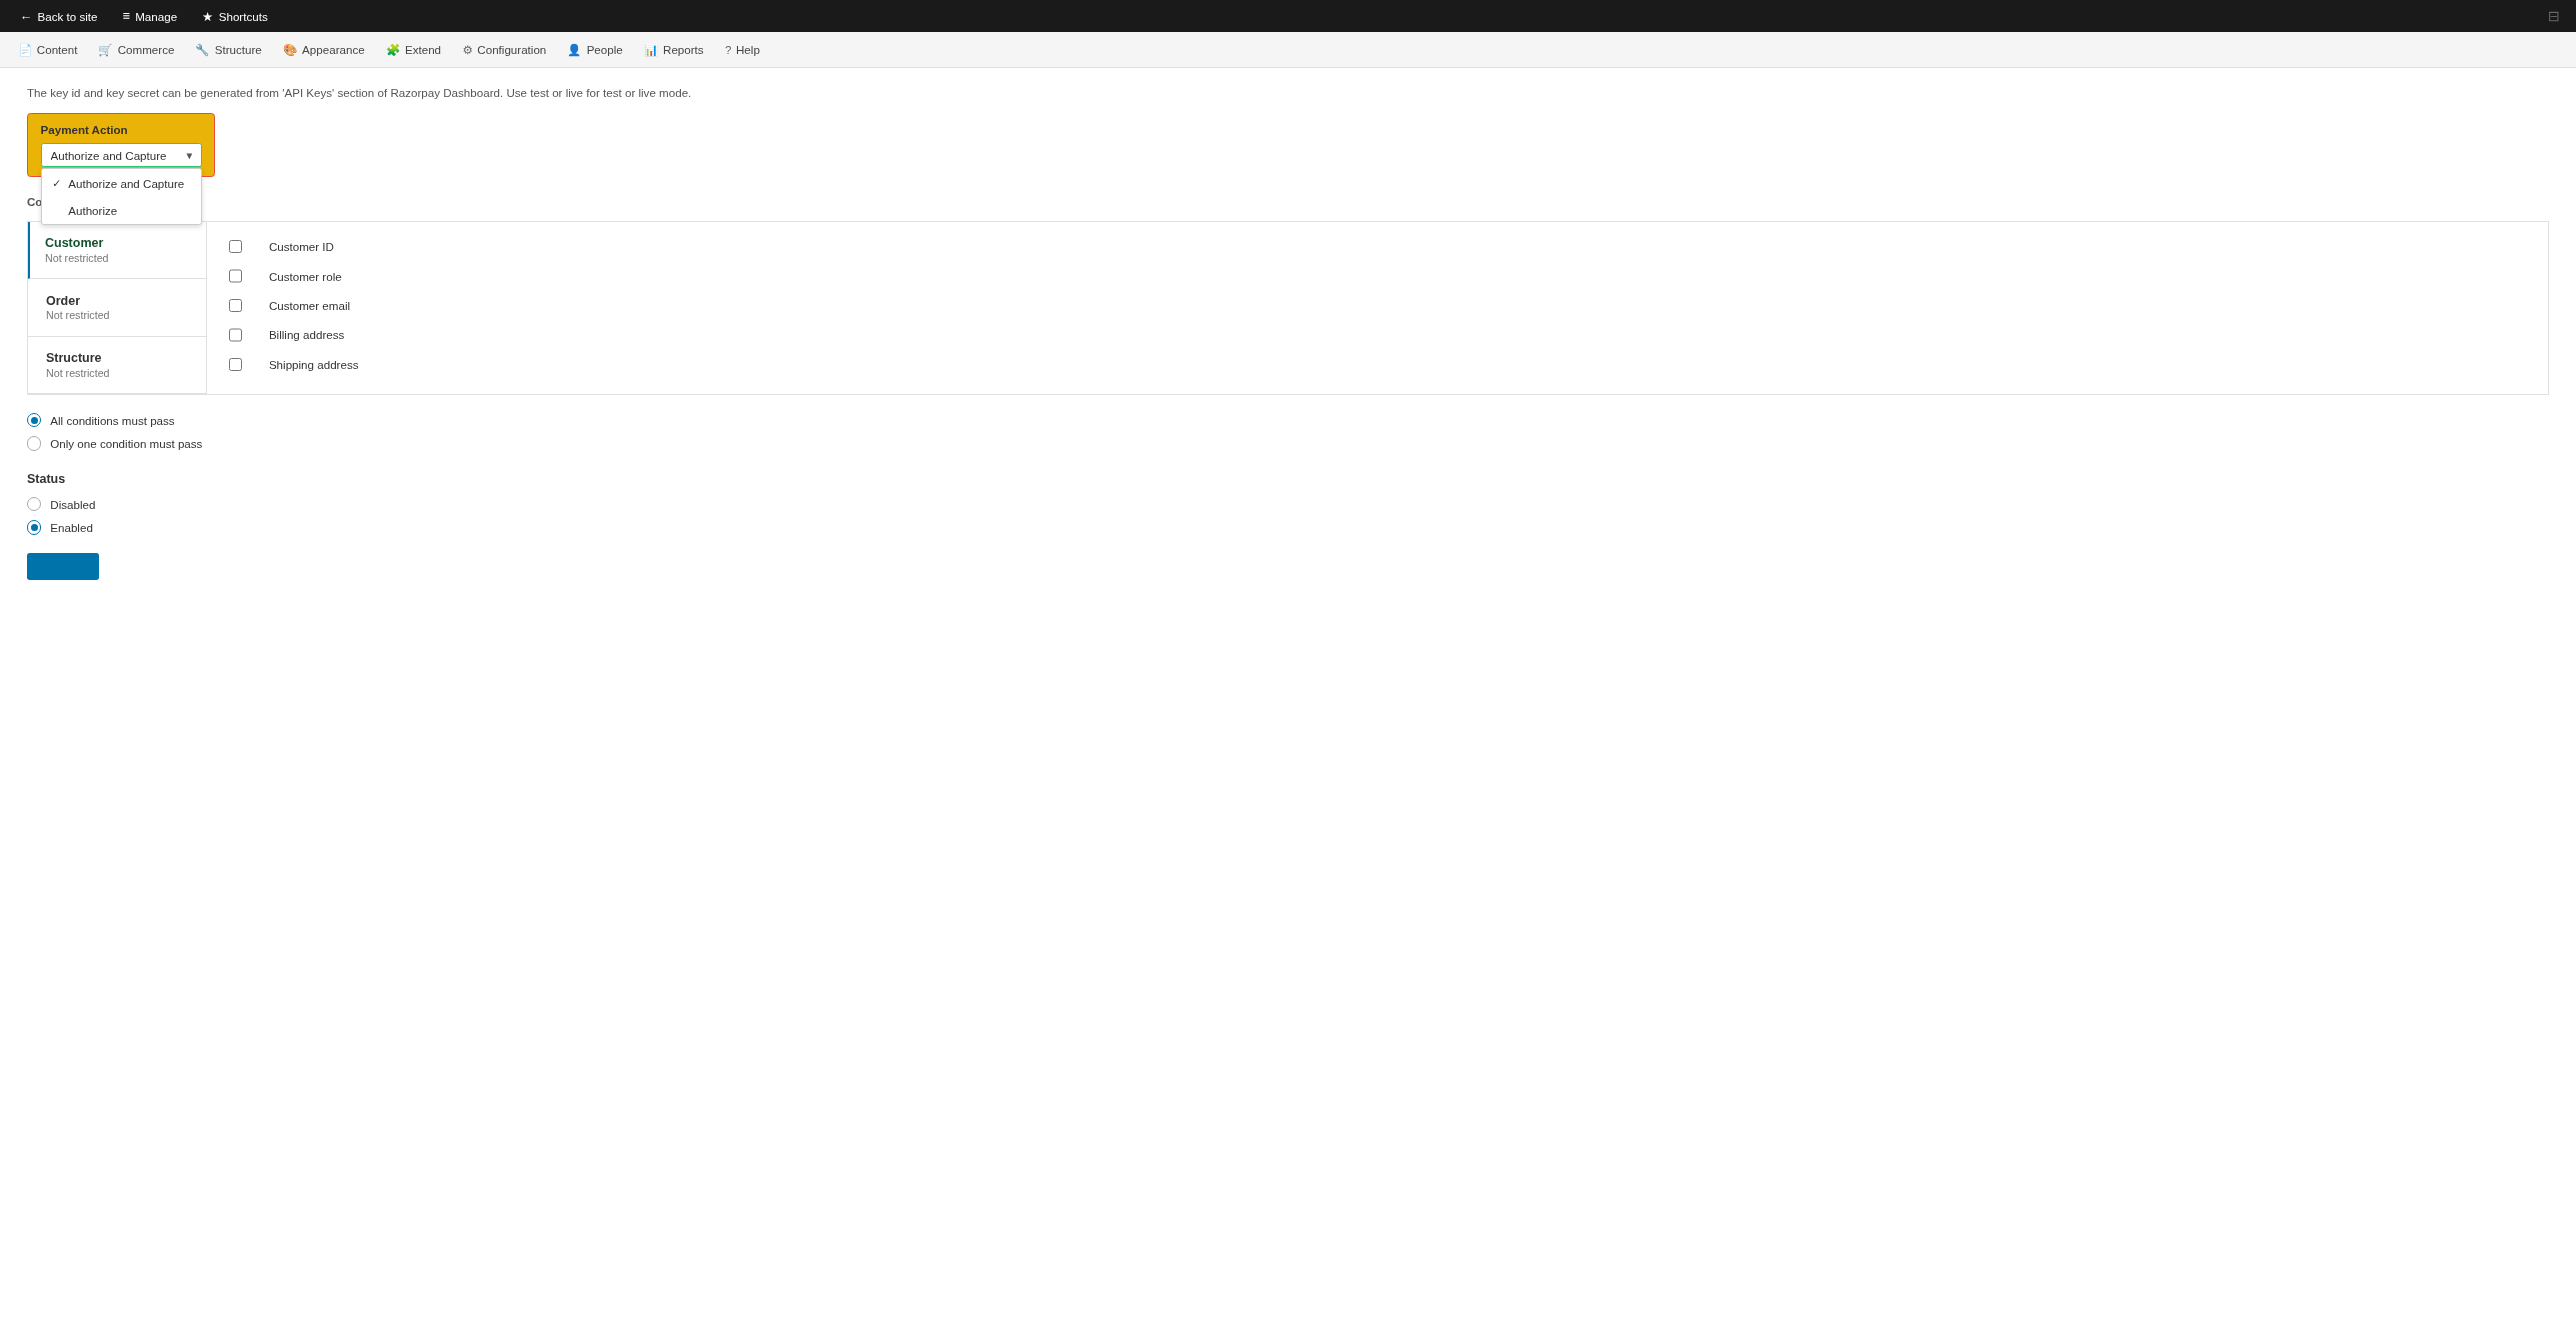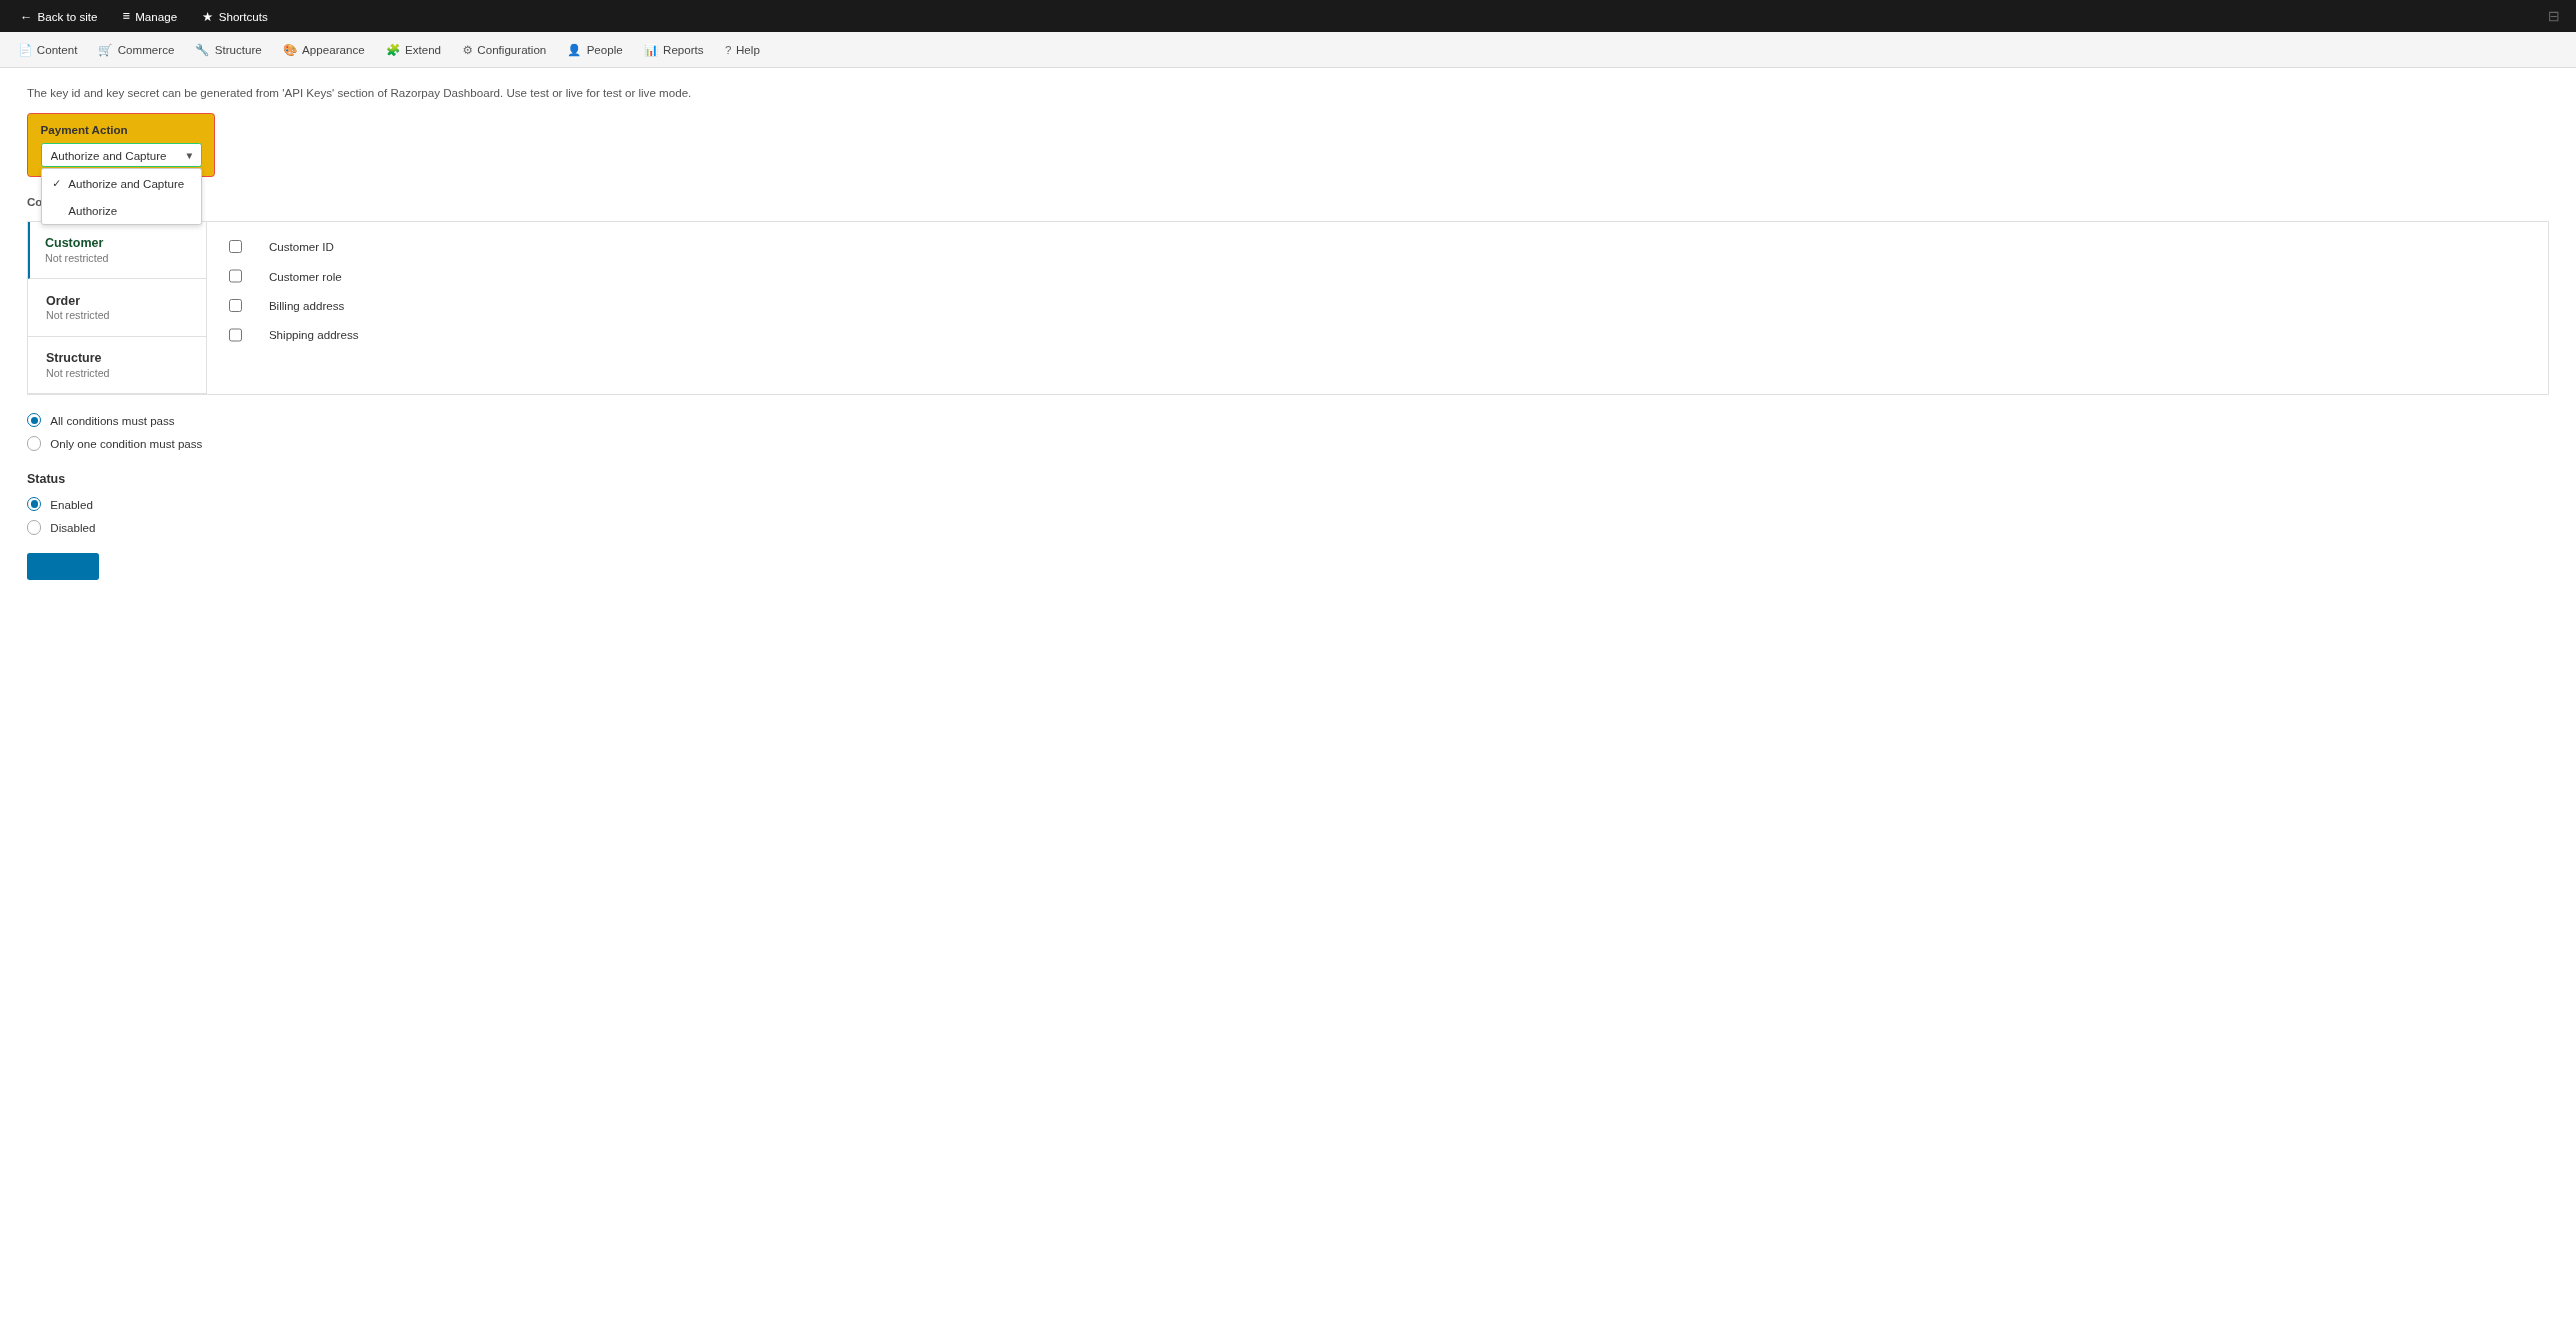--- a/index.html
+++ b/index.html
@@ -393,20 +393,24 @@
       <div class="condition-checkbox-row">
         <input type="checkbox" class="condition-checkbox" style="cursor: pointer;">
         <label class="condition-checkbox-label">Customer ID</label>
       </div>
       <div class="condition-checkbox-row">
         <input type="checkbox" class="condition-checkbox" style="cursor: pointer;">
         <label class="condition-checkbox-label">Customer role</label>
       </div>
       <div class="condition-checkbox-row">
         <input type="checkbox" class="condition-checkbox" style="cursor: pointer;">
+        <label class="condition-checkbox-label">Customer email</label>
+      </div>
+      <div class="condition-checkbox-row">
+        <input type="checkbox" class="condition-checkbox" style="cursor: pointer;">
         <label class="condition-checkbox-label">Billing address</label>
       </div>
       <div class="condition-checkbox-row">
         <input type="checkbox" class="condition-checkbox" style="cursor: pointer;">
         <label class="condition-checkbox-label">Shipping address</label>
       </div>
     </div>
   </div>
 
   
@@ -420,28 +424,28 @@
       <div class="radio-custom">
       </div>
       <label class="radio-label">Only one condition must pass</label>
     </div>
   </div>
 
   
   <div class="status-section">
     <div class="status-title">Status</div>
     <div class="radio-row">
+      <div class="radio-custom">
+      </div>
+      <label class="radio-label">Disabled</label>
+    </div>
+    <div class="radio-row">
       <div class="radio-custom selected">
       </div>
       <label class="radio-label">Enabled</label>
     </div>
-    <div class="radio-row">
-      <div class="radio-custom">
-      </div>
-      <label class="radio-label">Disabled</label>
-    </div>
   </div>
 
   
   <div class="save-button-hint"></div>
 
 </div>
 
 
 </body></html>

